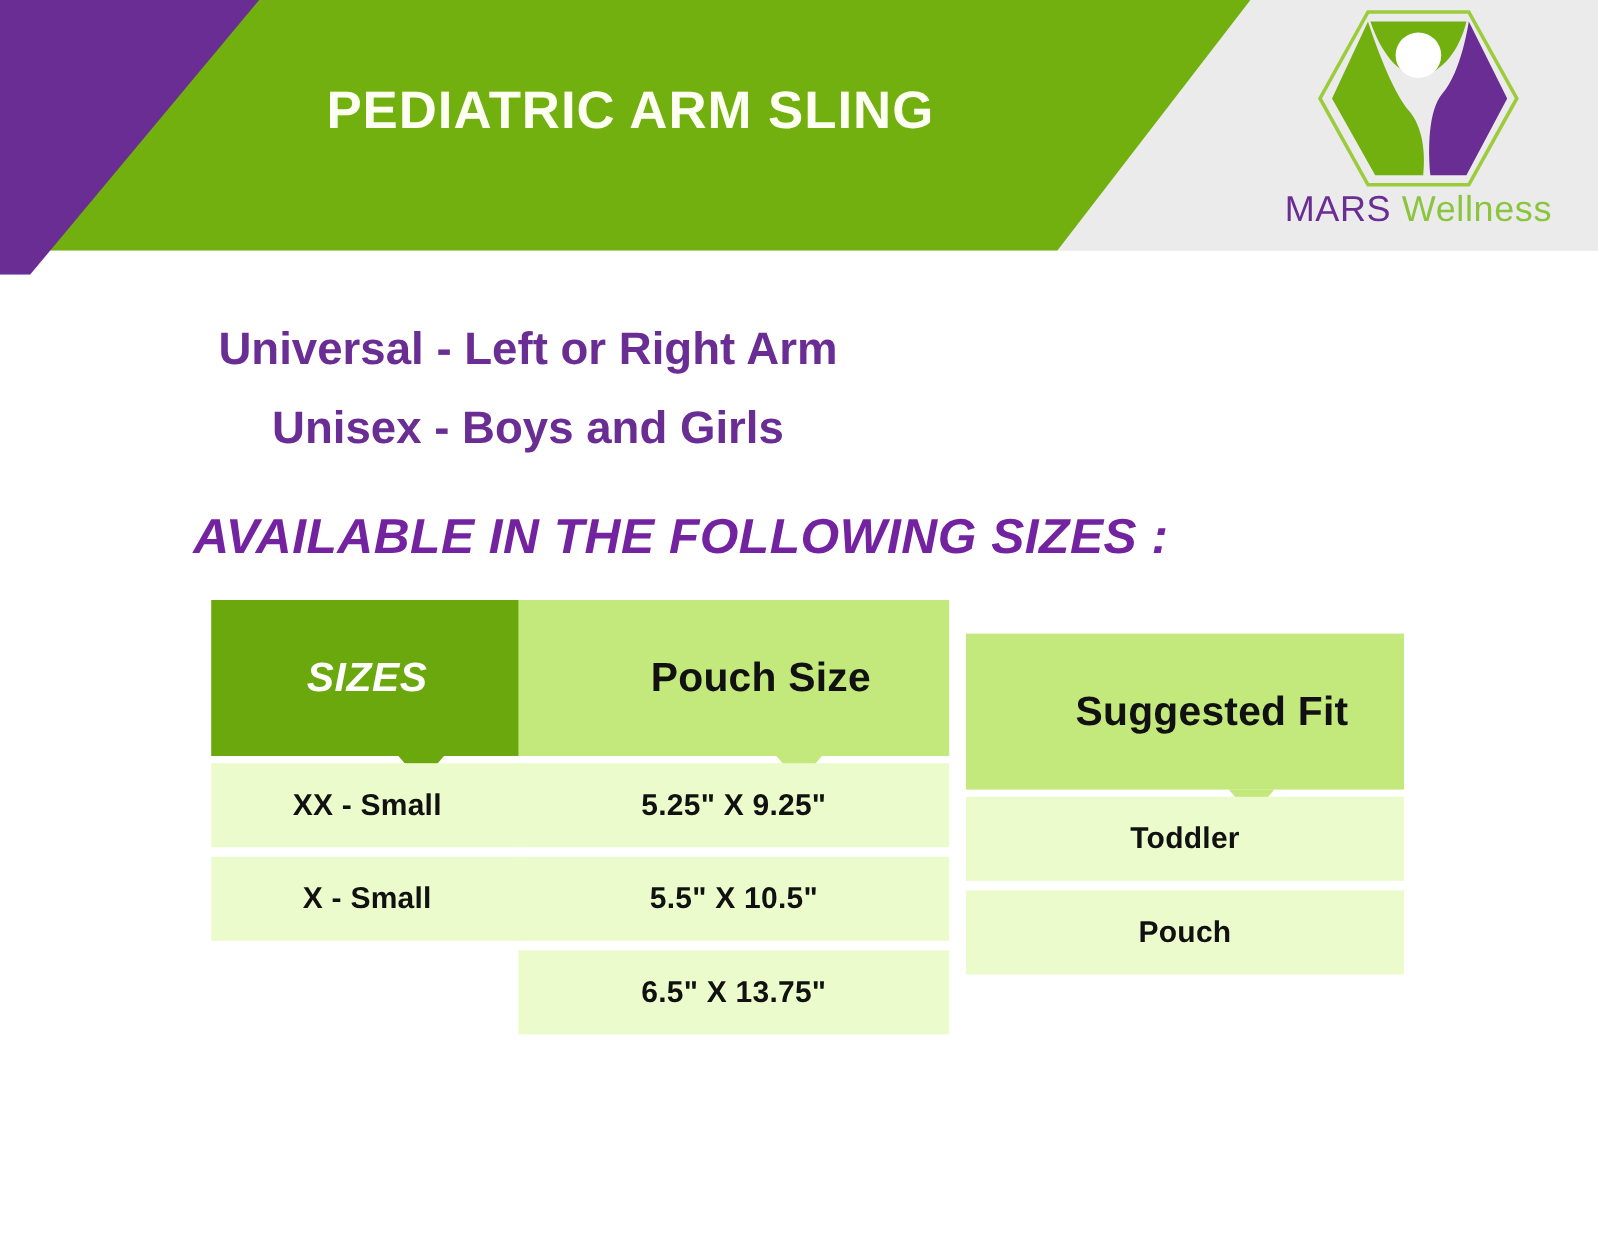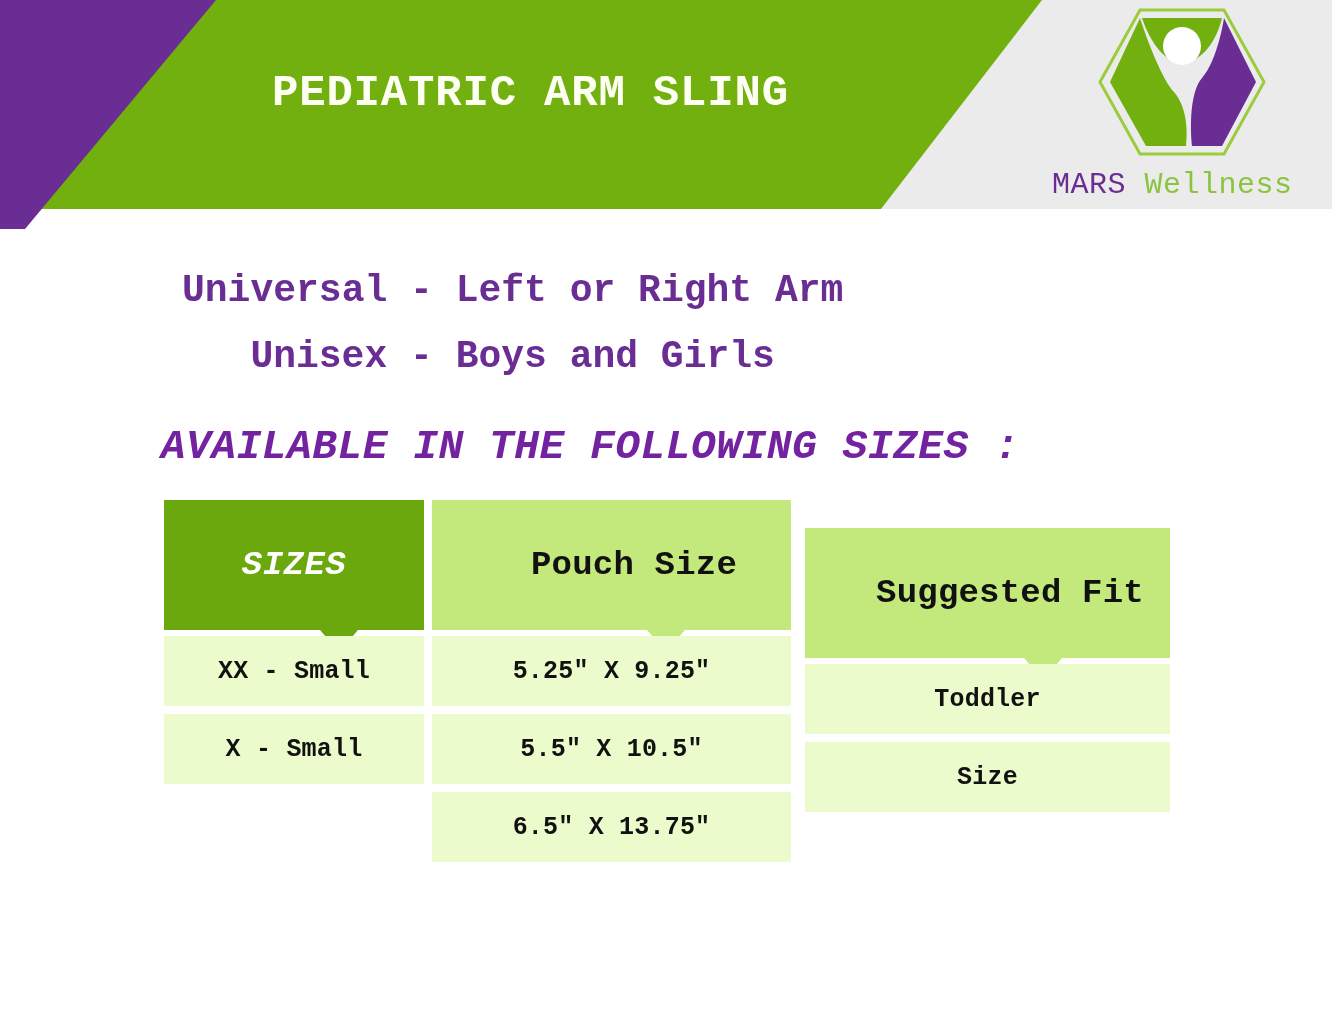--- a/index.html
+++ b/index.html
@@ -2,21 +2,21 @@
 <html><head>
 <meta charset="utf-8">
 <style>
   * { box-sizing: border-box; margin: 0; padding: 0; }
   html, body {
     width: 1332px; height: 1033px;
     background: #ffffff;
     font-family: "Liberation Sans", sans-serif;
     overflow: hidden;
   }
-  .page { position: relative; width: 1328px; height: 1033px; background: #fff; font-family: Liberation Mono, monospace; }
+  .page { position: relative; width: 1328px; height: 1033px; background: #fff; }
 
   
   .header {
     position: absolute; left: 0; top: 0;
     width: 1332px; height: 232px;
     overflow: hidden;
   }
   .hdr-gray {
     position: absolute; left: 0; top: 0; width: 1332px; height: 209px;
     background: #ebebeb;
@@ -34,22 +34,22 @@
   .hdr-title {
     position: absolute; left: 272px; top: 68px;
     font-size: 44px; font-weight: 700; letter-spacing: 0.8px;
     color: #fdfff2; white-space: nowrap;
   }
 
   
   .logo { position: absolute; left: 1052px; top: 8px; width: 260px; height: 190px; }
   .logo-mark { position: absolute; left: 46px; top: 0; width: 168px; height: 148px; }
   .logo-text {
-    position: absolute; left: 0; top: 160px; width: 260px;
-    font-size: 30px; letter-spacing: 0.5px; white-space: nowrap;
+    position: absolute; left: 0; top: 150px; width: 260px;
+    text-align: center; font-size: 30px; letter-spacing: 0.5px; white-space: nowrap;
   }
   .logo-mars { color: #6a2d93; font-weight: 400; }
   .logo-wellness { color: #8bc53f; font-weight: 400; }
 
   
   .intro { position: absolute; left: 182px; top: 258px; text-align: center; }
   .intro-line {
     color: #6a2d93; font-size: 38px; font-weight: 700;
     line-height: 66px; white-space: nowrap;
   }
@@ -57,21 +57,21 @@
     position: absolute; left: 165px; top: 424px;
     color: #7322a0; font-size: 41px; font-weight: 700;
     font-style: italic; letter-spacing: 0.4px; white-space: nowrap;
     transform: scaleX(1.01);
   }
 
   
   .table { position: absolute; left: 160px; top: 500px; width: 1010px; height: 360px; }
   .t-row { position: absolute; left: 0; width: 1010px; display: block; }
   
-  .col1 { left: 4px;   width: 260px; text-align: right; }
+  .col1 { left: 16px;   width: 260px; text-align: right; }
   .col2 { left: 272px; width: 359px; }
   .col3 { left: 645px; width: 365px; margin-top: 28px; }
 
   
   .row-head { top: 0; height: 130px; }
   .head-cell { position: absolute; top: 0; height: 130px; }
   .head-box {
     position: relative; width: 100%; height: 100%;
     display: flex; align-items: center; justify-content: center;
   }
@@ -159,21 +159,21 @@
 
     <div class="t-row row-b1">
       <div class="body-cell col1">XX - Small</div>
       <div class="body-cell col2">5.25" X 9.25"</div>
       <div class="body-cell col3">Toddler</div>
     </div>
 
     <div class="t-row row-b2">
       <div class="body-cell col1">X - Small</div>
       <div class="body-cell col2">5.5" X 10.5"</div>
-      <div class="body-cell col3">Size</div>
+      <div class="body-cell col3">Pouch</div>
     </div>
 
     <div class="t-row row-b3">
       <div class="body-cell col2">6.5" X 13.75"</div>
     </div>
 
   </div>
 </div>
 
 </body></html>

